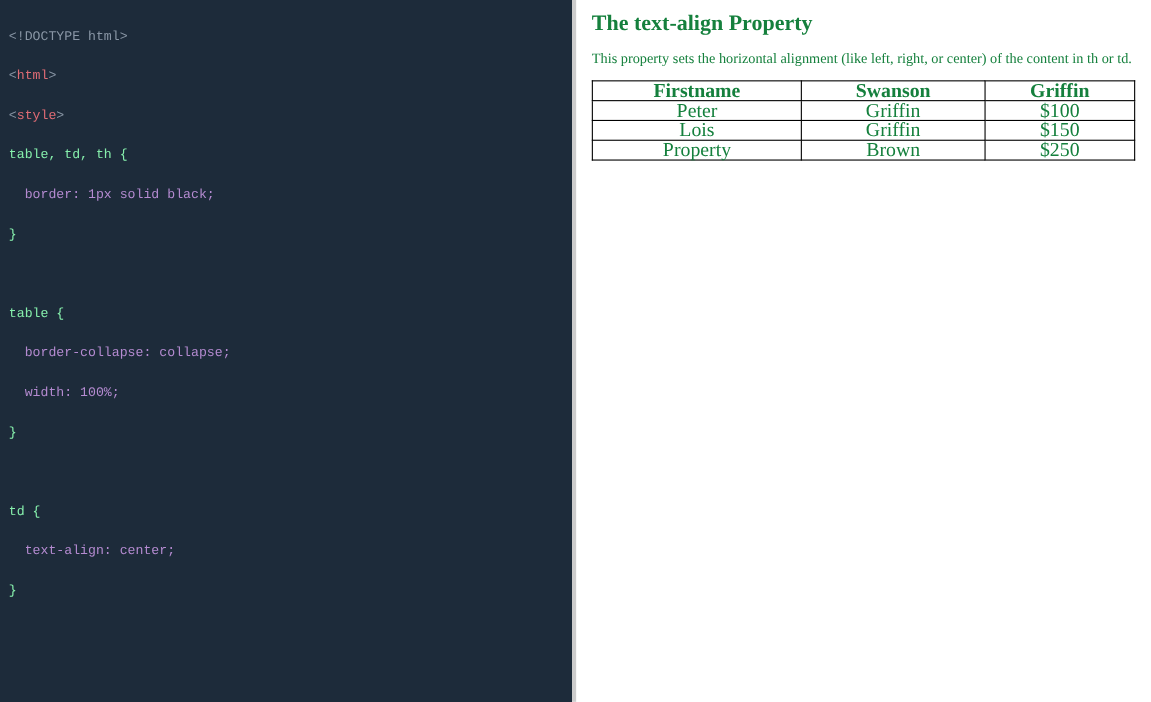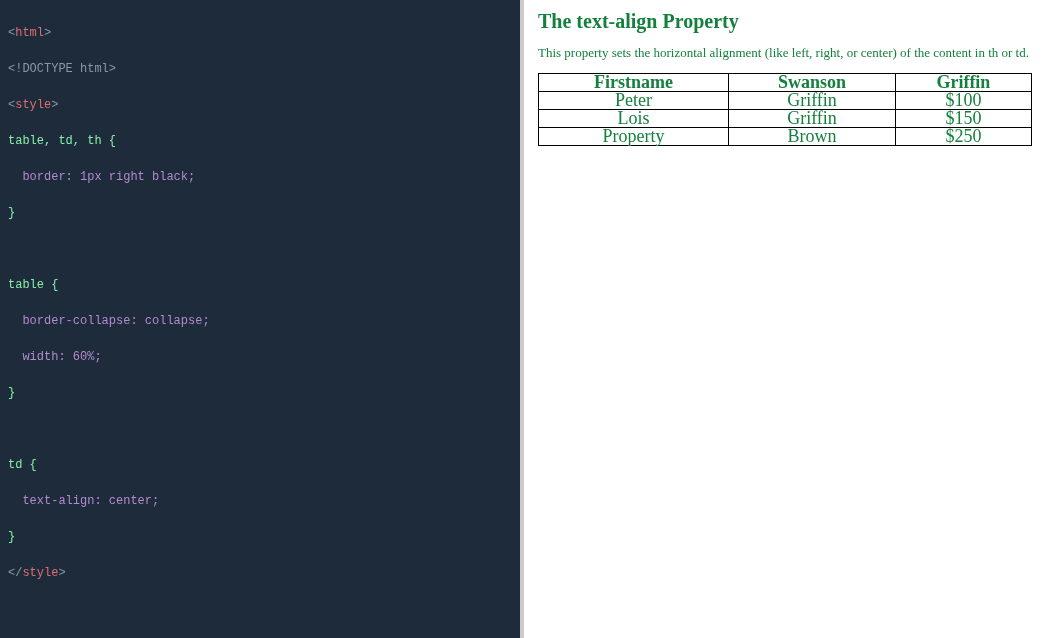--- a/index.html
+++ b/index.html
@@ -65,36 +65,35 @@
   .line { display: block; }
   .ind1 { padding-left: 2ch; }
 </style>
 </head>
 <body>
 
 <div class="split">
 
   <div class="left">
     <div class="codeblock">
+<span class="line"><span class="c-gray">&lt;!DOCTYPE html&gt;</span></span>
 <span class="line"><span class="c-gray">&lt;</span><span class="c-red">html</span><span class="c-gray">&gt;</span></span>
-<span class="line"><span class="c-gray">&lt;!DOCTYPE html&gt;</span></span>
 <span class="line"><span class="c-gray">&lt;</span><span class="c-red">style</span><span class="c-gray">&gt;</span></span>
 <span class="line"><span class="c-orange">table, td, th {</span></span>
-<span class="line ind1"><span class="c-violet">border: 1px right black;</span></span>
+<span class="line ind1"><span class="c-violet">border: 1px solid black;</span></span>
 <span class="line"><span class="c-orange">}</span></span>
 <span class="line">&nbsp;</span>
 <span class="line"><span class="c-orange">table {</span></span>
 <span class="line ind1"><span class="c-violet">border-collapse: collapse;</span></span>
-<span class="line ind1"><span class="c-violet">width: 60%;</span></span>
+<span class="line ind1"><span class="c-violet">width: 100%;</span></span>
 <span class="line"><span class="c-orange">}</span></span>
 <span class="line">&nbsp;</span>
 <span class="line"><span class="c-orange">td {</span></span>
 <span class="line ind1"><span class="c-violet">text-align: center;</span></span>
 <span class="line"><span class="c-orange">}</span></span>
-<span class="line"><span class="c-gray">&lt;/</span><span class="c-red">style</span><span class="c-gray">&gt;</span></span>
 <span class="line"></span>
 
 
 
 
 
 
 
 
 

